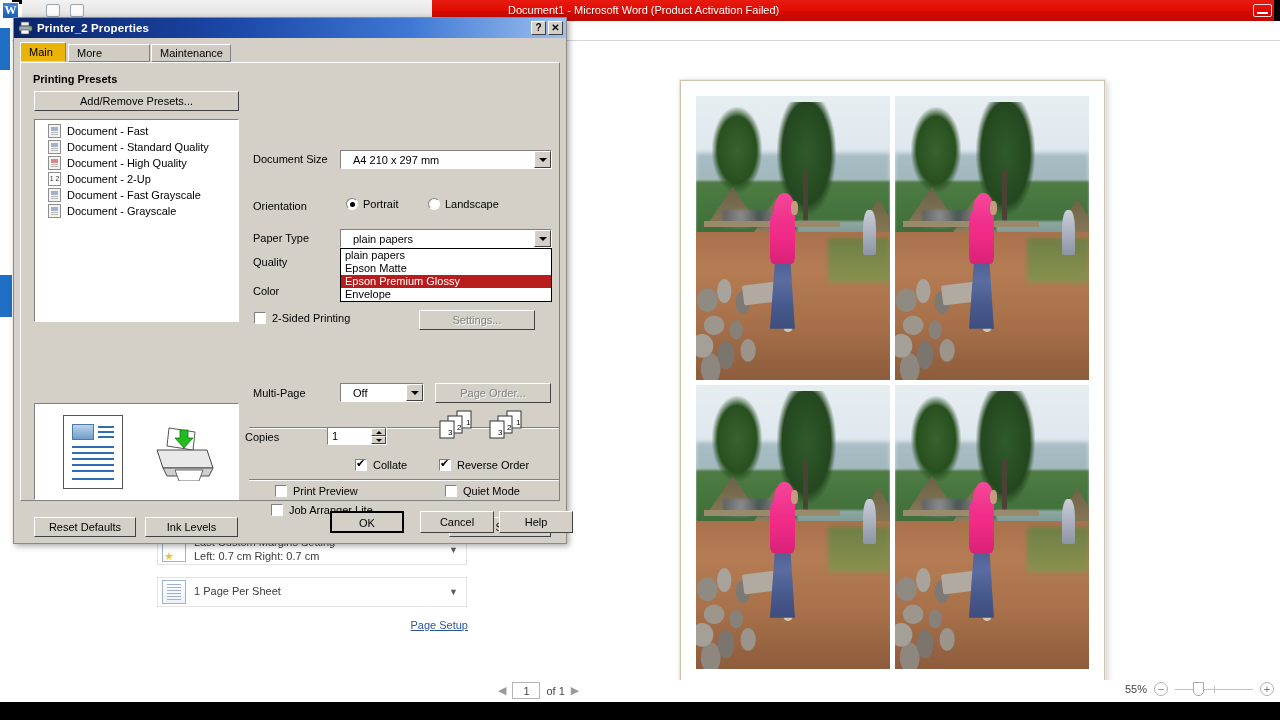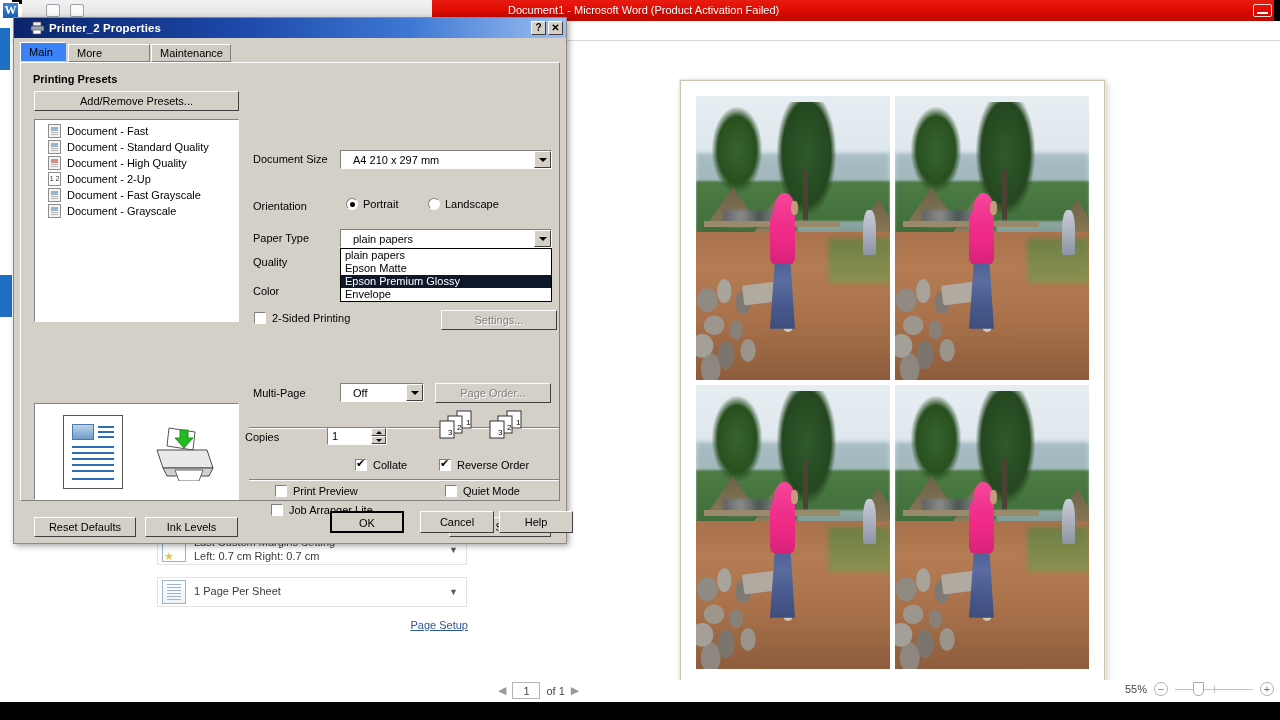--- a/index.html
+++ b/index.html
@@ -172,35 +172,35 @@
   
   #printer-dialog {
     position:absolute; left:13px; top:17px; width:554px; height:527px;
     background:#d4d0c8; border:1px solid #8d8a84;
     box-shadow:2px 2px 6px rgba(0,0,0,.35);
     font-size:11px;
   }
   .dlg-titlebar {
     height:20px; display:flex; align-items:center;
     background:linear-gradient(to right,#0a246a 0%,#1c48a8 40%,#3f78d4 72%,#9dc0f0 100%);
-    color:#fff; font-weight:bold; padding-left:16px; font-size:11.5px;
+    color:#fff; font-weight:bold; padding-left:4px; font-size:11.5px;
   }
   .dlg-title-ico { width:15px; height:14px; margin-right:4px; position:relative; }
   .dlg-title-text { letter-spacing:.1px; }
   .dlg-title-btns { margin-left:auto; display:flex; gap:2px; padding-right:3px; }
   .titlebtn {
     width:15px; height:14px; background:#d4d0c8;
     border:1px solid; border-color:#fff #404040 #404040 #fff;
     font-size:10px; font-weight:bold; line-height:12px; text-align:center; color:#000;
   }
 
   .tabstrip { position:relative; height:20px; margin:4px 0 0 6px; }
   .tab {
     position:absolute; top:0; height:20px; padding:0 8px; line-height:19px;
-    background:#3b82f6; border:1px solid; border-color:#fff #808080 #d4d0c8 #fff;
+    background:#eab308; border:1px solid; border-color:#fff #808080 #d4d0c8 #fff;
     font-size:11px;
   }
   .tab.inactive { top:2px; height:18px; line-height:17px;
     border-color:#fff #808080 #808080 #fff; background:#d0ccc4; }
 
   .tabpage {
     position:absolute; left:6px; top:44px; right:6px; bottom:42px;
     background:#d4d0c8; border:1px solid; border-color:#fff #808080 #808080 #fff;
   }
 
@@ -260,21 +260,21 @@
     background:#d4d0c8; border:1px solid; border-color:#fff #404040 #404040 #fff;
     display:flex; align-items:center; justify-content:center;
   }
   .tri-down { width:0;height:0;border-left:4px solid transparent;border-right:4px solid transparent;border-top:4px solid #000; }
 
   .dropdown-list {
     position:absolute; background:#fff; border:1px solid #000; z-index:30;
     font-size:11px;
   }
   .dd-item { height:13px; line-height:13px; padding-left:4px; }
-  .dd-item.sel { background:#0f172a; color:#fff; }
+  .dd-item.sel { background:#b91c1c; color:#fff; }
 
   .radio-wrap { position:absolute; display:flex; align-items:center; font-size:11px; }
   .radio {
     width:12px; height:12px; border-radius:50%; background:#fff;
     border:1px solid; border-color:#808080 #fff #fff #808080;
     margin-right:5px; position:relative; flex:0 0 auto;
   }
   .radio.on::after{ content:""; position:absolute; left:3px; top:3px; width:5px; height:5px; border-radius:50%; background:#000;}
 
   .check-wrap { position:absolute; display:flex; align-items:center; font-size:11px; }
@@ -589,21 +589,21 @@
       <div class="dd-item">Envelope</div>
     </div>
 
     <div class="lbl" style="left:232px;top:193px;">Quality</div>
     <div class="lbl" style="left:232px;top:222px;">Color</div>
 
     <div class="check-wrap" style="left:233px;top:249px;">
       <span class="chk"></span>
       <span>2-Sided Printing</span>
     </div>
-    <div class="btn disabled" style="position:absolute;left:420px;top:247px;width:116px;height:20px;line-height:18px;">Settings...</div>
+    <div class="btn disabled" style="position:absolute;left:398px;top:247px;width:116px;height:20px;line-height:18px;">Settings...</div>
 
     <div class="lbl" style="left:232px;top:324px;">Multi-Page</div>
     <div class="combo" style="left:319px;top:320px;width:84px;">
       <span class="ctext">Off</span>
       <span class="carrow">
           <span class="tri-down"></span>
         </span>
     </div>
     <div class="btn disabled" style="position:absolute;left:414px;top:320px;width:116px;height:20px;line-height:18px;">Page Order...</div>
 

